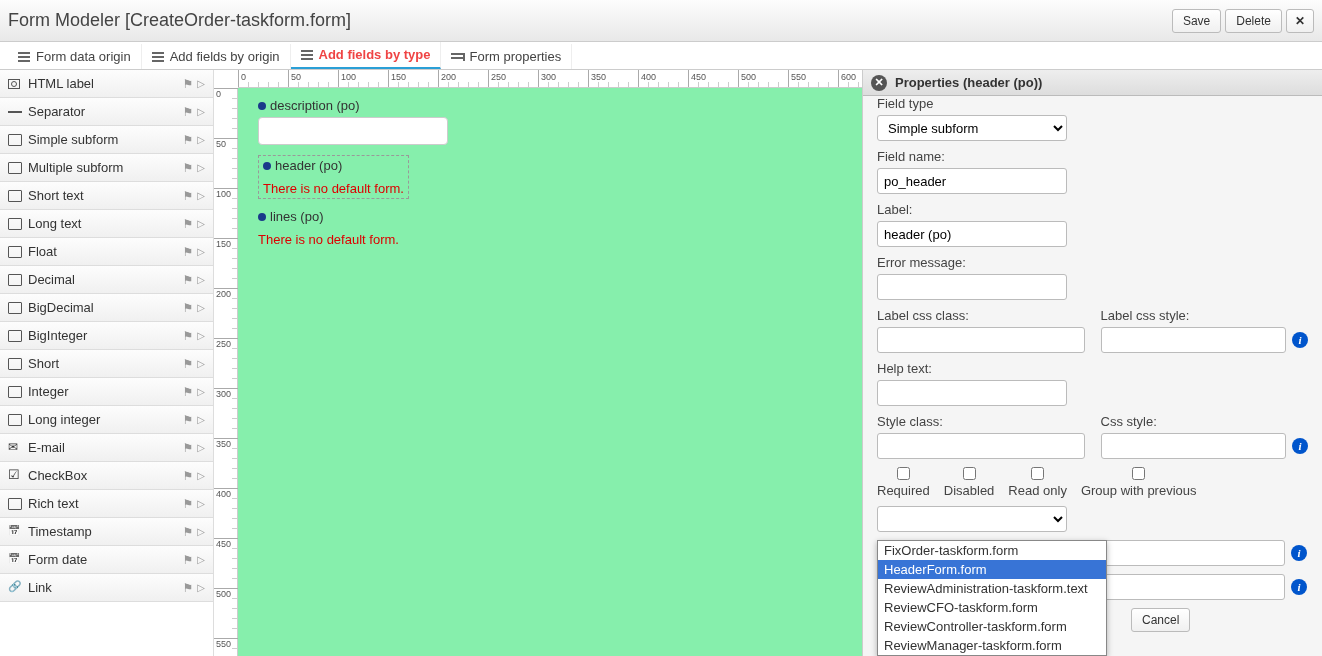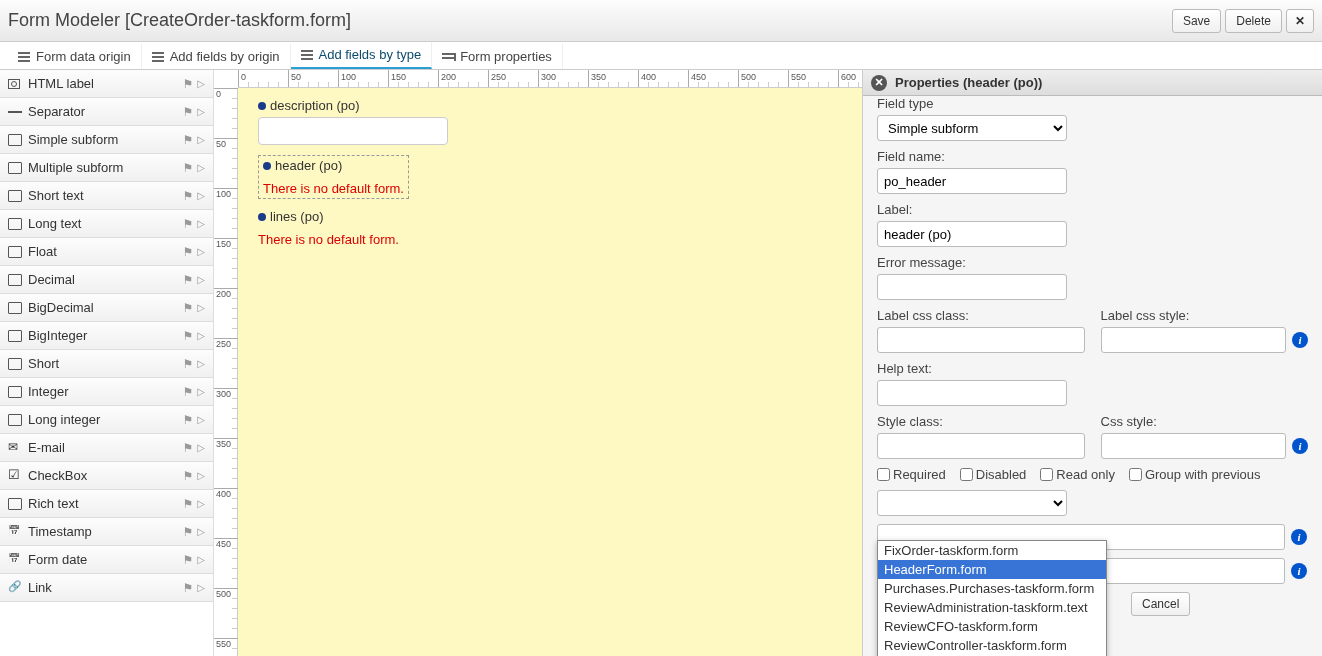--- a/index.html
+++ b/index.html
@@ -5,21 +5,21 @@
   * { box-sizing: border-box; margin: 0; padding: 0; }
   body { font-family: Arial, Helvetica, sans-serif; font-size: 13px; color: #333; width: 1322px; height: 656px; overflow: hidden; background: #fff; }
 
   .titlebar { height: 42px; background: linear-gradient(#fdfdfd,#e8e8e8); border-bottom: 1px solid #ccc; display: flex; align-items: center; padding: 0 8px; justify-content: space-between; }
   .titlebar .title { font-size: 18px; color: #444; }
   .titlebar .title-actions { display: flex; gap: 4px; }
   .btn { background: linear-gradient(#fff,#f0f0f0); border: 1px solid #bbb; border-radius: 3px; padding: 4px 10px; font-size: 12px; cursor: pointer; color: #333; }
   .btn-close { padding: 3px 8px; font-weight: bold; }
   .tabs { display: flex; height: 28px; border-bottom: 1px solid #ccc; padding-left: 8px; background: #fff; align-items: flex-end; }
   .tab { display: flex; align-items: center; gap: 4px; padding: 5px 10px; font-size: 13px; color: #444; border-right: 1px solid #eee; cursor: pointer; }
-  .tab.active { color: #0c4a6e; border-bottom: 2px solid #2a9fd6; font-weight: normal; }
+  .tab.active { color: #ef4444; border-bottom: 2px solid #2a9fd6; font-weight: bold; }
   .tab-icon { width: 14px; height: 12px; display: inline-block; position: relative; }
   .tab-icon::before, .tab-icon::after { content: ""; position: absolute; background: #666; }
   .icon-layers::before { width:12px; height:2px; top:1px; left:0; box-shadow: 0 4px 0 #666, 0 8px 0 #666; }
   .icon-prop::before { width:12px; height:2px; top:2px; left:0; box-shadow: 0 4px 0 #666; }
   .icon-prop::after { width:2px; height:8px; top:2px; right:0; background:#666; }
 
   .main-layout { display: flex; height: 586px; }
 
   .palette { width: 214px; border-right: 1px solid #ddd; }
   .palette-item { height: 28px; display: flex; align-items: center; padding: 0 8px; border-bottom: 1px solid #ddd; background: linear-gradient(#fdfdfd,#f0f0f0); cursor: pointer; justify-content: space-between; }
@@ -41,21 +41,21 @@
   .h-ruler { height: 18px; background: #fff; border-bottom: 1px solid #ccc; position: relative; overflow: hidden; font-size:9px; color:#555; margin-left: 24px; }
   .h-ruler .tick { position:absolute; top:0; height:18px; border-left:1px solid #aaa; }
   .h-ruler .tick span { position:absolute; top:2px; left:2px; font-size:9px; }
   .h-ruler .tick.minor { height:6px; top:12px; border-color:#ccc; }
   .canvas-body { flex:1; display:flex; }
   .v-ruler { width: 24px; border-right:1px solid #ccc; position:relative; background:#fff; }
   .v-ruler .vtick { position:absolute; left:0; width:24px; border-top:1px solid #aaa; }
   .v-ruler .vtick span { position:absolute; left:2px; top:0px; font-size:9px; color:#555; }
   .v-ruler .vtick.minor { width:6px; left:18px; border-color:#ccc; }
 
-  .form-canvas { flex:1; padding: 10px 20px; background:#fef9c3; }
+  .form-canvas { flex:1; padding: 10px 20px; background:#86efac; }
   .field-block { margin-bottom: 10px; }
   .field-label { display:flex; align-items:center; gap:4px; font-size:13px; color:#333; }
   .blue-dot { width:8px; height:8px; border-radius:50%; background:#1a3a8a; display:inline-block; }
   .field-input-placeholder { width: 190px; height: 28px; border:1px solid #ccc; border-radius:4px; margin-top:4px; background:#fff; }
   .error-text { color:#d00; font-size:13px; margin-top:8px; }
   .field-block.selected { border:1px dashed #999; padding:2px 4px; display:inline-block; min-width:140px; }
 
   .props-panel { width: 460px; border-left:1px solid #ccc; background:#f5f5f5; display:flex; flex-direction:column; overflow:visible; }
   .props-header { height: 26px; background: linear-gradient(#eee,#ddd); border-bottom:1px solid #bbb; display:flex; align-items:center; gap:8px; padding:0 8px; font-weight:bold; font-size:13px; }
   .close-circle { width:16px; height:16px; background:#555; color:#fff; border-radius:50%; display:flex; align-items:center; justify-content:center; font-size:11px; cursor:pointer; }
@@ -63,21 +63,21 @@
   .form-row { margin-bottom: 8px; }
   .form-row label { display:block; font-size:13px; color:#444; margin-bottom:4px; }
   .two-col { display:flex; gap:16px; }
   .two-col > div { flex:1; }
   .form-input, .form-select { width:100%; height:26px; border:1px solid #bbb; border-radius:3px; padding:0 6px; font-size:13px; background:#fff; }
   .form-select.narrow { width: 190px; }
   .info-icon { width:16px; height:16px; background:#0055cc; color:#fff; border-radius:50%; display:inline-flex; align-items:center; justify-content:center; font-size:11px; font-style:italic; font-weight:bold; font-family:"Times New Roman",serif; margin-left:6px; flex: 0 0 auto; }
   .input-with-info { display:flex; align-items:center; }
   .input-with-info .form-input { flex:1; }
   .checkbox-row { display:flex; gap:14px; font-size:13px; color:#333; }
-  .checkbox-row label { display:flex; align-items:center; gap:3px; margin:0; }
+  .checkbox-row label { display:flex; align-items:center; gap:3px; margin:0;flex-direction:column; }
   .checkbox-row input { margin:0; }
 
   .dropdown-pop { position:absolute; left: 14px; width: 230px; background:#fff; border:1px solid #888; box-shadow: 0 2px 6px rgba(0,0,0,.3); font-size:13px; z-index: 10; }
   .dropdown-pop .dd-item { padding: 2px 6px; cursor:pointer; white-space:nowrap; }
   .dropdown-pop .dd-item.highlight { background:#3874d6; color:#fff; }
 
   .panel-buttons { margin-top: 8px; display:flex; gap:8px; justify-content:flex-start; }
   .btn-cancel-visible { margin-left: 254px; }
 </style>
 </head>
@@ -601,21 +601,20 @@
         </div>
       </div>
 
       <div class="panel-buttons">
         <button class="btn btn-cancel-visible">Cancel</button>
       </div>
 
       <div class="dropdown-pop" id="ddpop" style="top:444px;">
           <div class="dd-item">FixOrder-taskform.form</div>
           <div class="dd-item highlight">HeaderForm.form</div>
-          <div class="dd-item">Purchases.Purchases-taskform.form</div>
           <div class="dd-item">ReviewAdministration-taskform.text</div>
           <div class="dd-item">ReviewCFO-taskform.form</div>
           <div class="dd-item">ReviewController-taskform.form</div>
           <div class="dd-item">ReviewManager-taskform.form</div>
         </div>
 
     </div>
   </div>
 
 </div>

